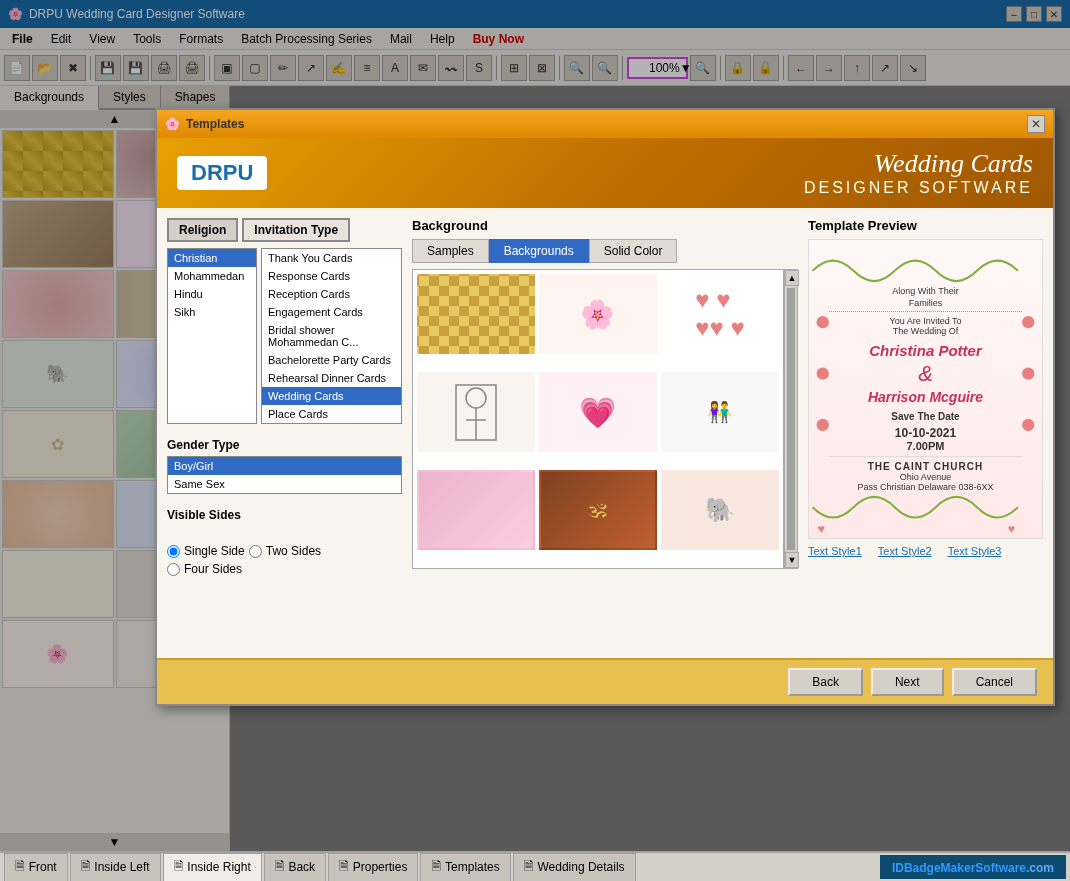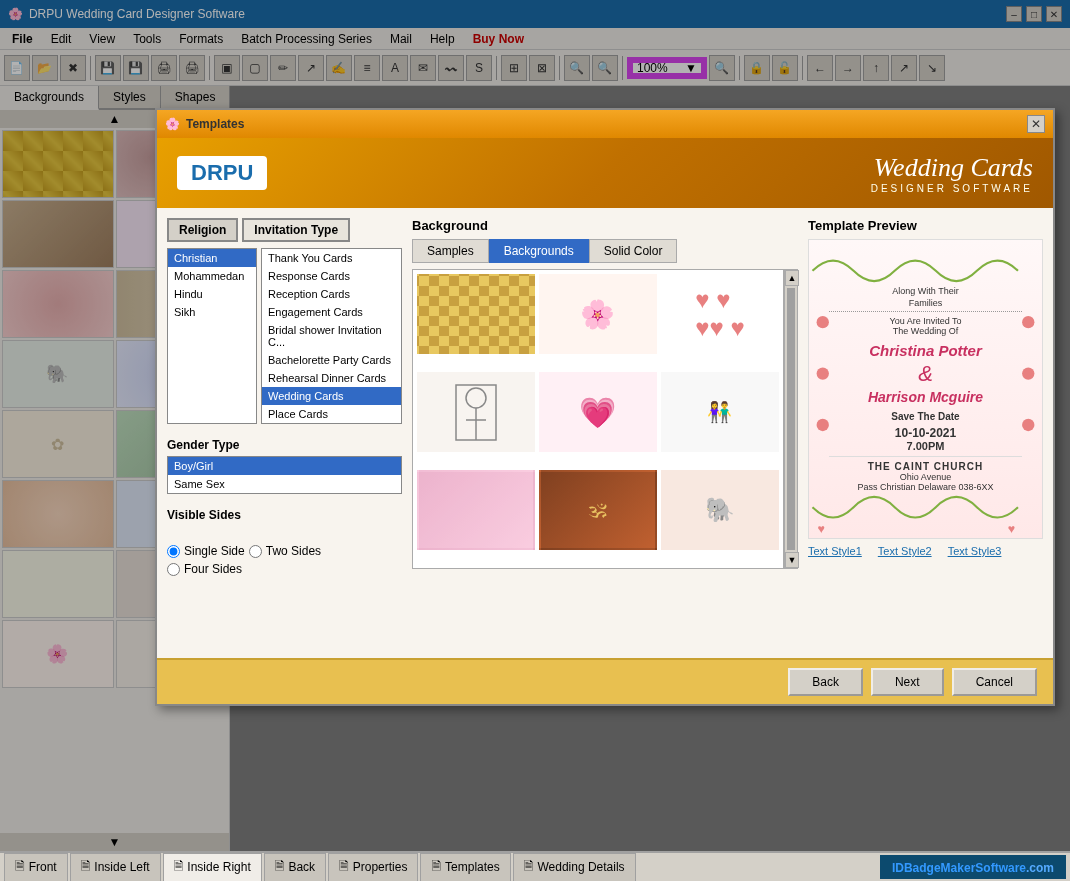--- a/index.html
+++ b/index.html
@@ -48,24 +48,24 @@
       width: 26px; height: 26px;
       background: #d4d0c8;
       border: 1px solid #a0a0a0;
       display: flex; align-items: center; justify-content: center;
       cursor: pointer;
       font-size: 12px;
       color: #333;
     }
     .tb-sep { width: 1px; height: 24px; background: #a0a0a0; margin: 0 2px; }
     .tb-zoom {
-      width: 80px; height: 22px;
-      border: 6px solid #d946ef;
+      width: 61px; height: 22px;
+      border: 2px solid #d946ef;
       background: white;
-      display: flex; align-items: center; padding: 0 4px;
+      display: flex; align-items: center; padding: 0 20px;
       font-size: 11px;
     }
 
     
     .left-panel {
       position: absolute;
       left: 0; top: 86px;
       width: 230px;
       bottom: 30px;
       background: #f0ede8;
@@ -178,21 +178,21 @@
       font-weight: bold;
       padding: 4px 14px;
       border-radius: 4px;
     }
     .wedding-cards-text {
       color: white;
       font-size: 20px;
       font-style: italic;
       text-align: right;
     }
-    .wedding-cards-text .sub { font-size: 10px; letter-spacing: 3px; color: #ffe; display: block; font-style: normal; text-align: center; }
+    .wedding-cards-text .sub { font-size: 16px; letter-spacing: 3px; color: #ffe; display: block; font-style: normal; text-align: center; }
 
     
     .modal-body {
       background: #f8f4ee;
       padding: 10px;
       display: flex;
       gap: 10px;
       min-height: 450px;
     }
 
@@ -489,21 +489,21 @@
             <div class="list-item">Mohammedan</div>
             <div class="list-item">Hindu</div>
             <div class="list-item">Sikh</div>
           </div>
 
           <div class="list-box" style="flex:1">
             <div class="list-item">Thank You Cards</div>
             <div class="list-item">Response Cards</div>
             <div class="list-item">Reception Cards</div>
             <div class="list-item">Engagement Cards</div>
-            <div class="list-item">Bridal shower Invitation C...</div>
+            <div class="list-item">Bridal shower Mohammedan C...</div>
             <div class="list-item">Bachelorette Party Cards</div>
             <div class="list-item">Rehearsal Dinner Cards</div>
             <div class="list-item selected">Wedding Cards</div>
             <div class="list-item">Place Cards</div>
           </div>
         </div>
 
         <div class="gender-section">
           <div class="gender-label">Gender Type</div>
           <div class="gender-list">

